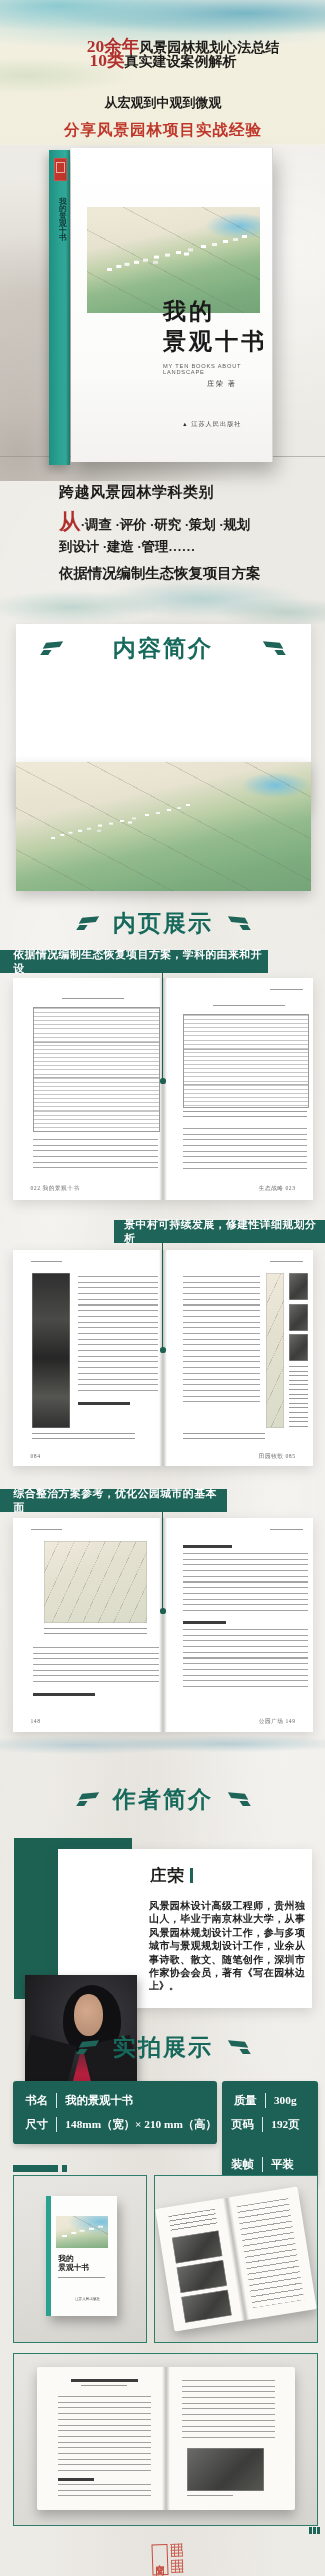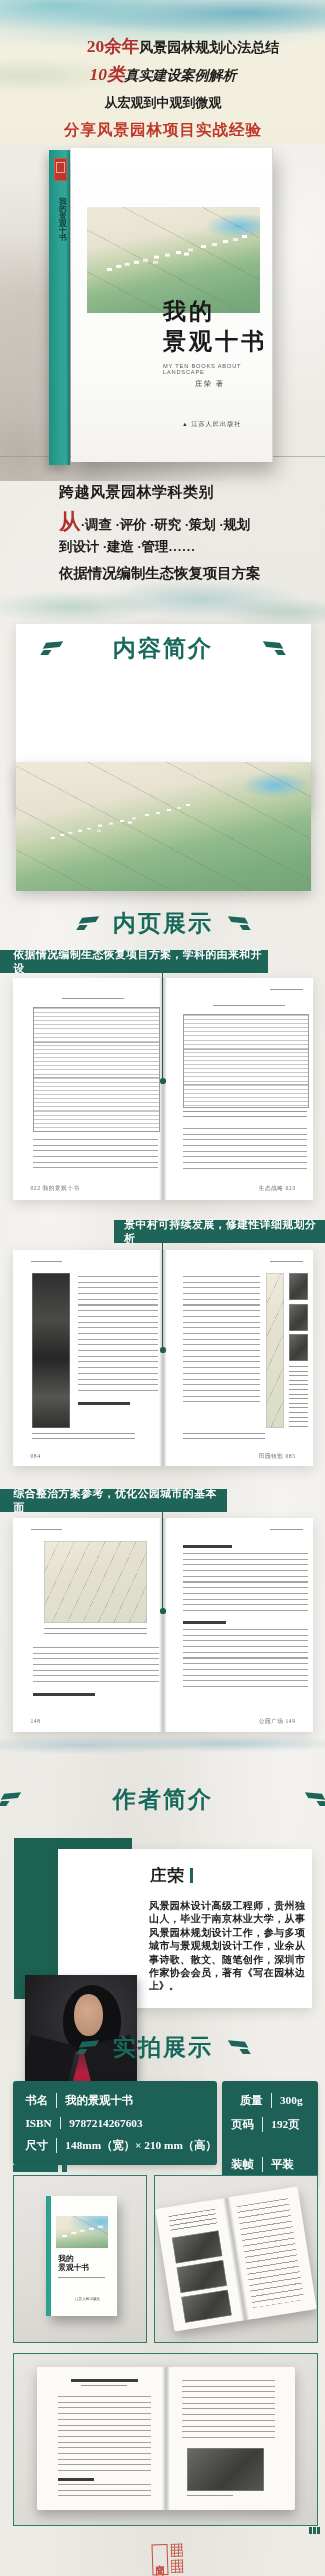--- a/index.html
+++ b/index.html
@@ -132,37 +132,37 @@
      repeating-linear-gradient(180deg,#c23b2c 0 1px, transparent 1px 3.1px),
      repeating-linear-gradient(90deg,#c23b2c 0 1px, transparent 1px 3.6px);opacity:.85;}
 </style>
 </head>
 <body>
 
 <div id="stage">
 
   <div class="abs hero"></div>
   <div class="abs heroline serif" style="top:34px;font-size:14px;margin-left:20px;"><span class="hero-em" style="font-size:17.5px;">20余年</span><span>风景园林规划心法总结</span></div>
-  <div class="abs heroline serif" style="top:62px;font-size:14px;font-style:italic;"><span class="hero-em" style="font-size:17.5px;">10类</span><span>真实建设案例解析</span></div>
+  <div class="abs heroline serif" style="top:48px;font-size:14px;"><span class="hero-em" style="font-size:17.5px;">10类</span><span>真实建设案例解析</span></div>
   <div class="abs heroline serif" style="top:94px;font-size:13px;">从宏观到中观到微观</div>
   <div class="abs heroline serif" style="top:120px;font-size:15.5px;color:#bf372a;letter-spacing:1px;">分享风景园林项目实战经验</div>
 
   <div class="abs bookbg"></div>
   <div class="abs hline"></div>
   <div class="abs spine"></div>
   <div class="abs spinetag">
       <i></i>
     </div>
   <div class="abs spinetxt serif">我的景观十书</div>
   <div class="abs cover">
     <div class="abs aerial" style="left:15.5px;top:59px;width:173px;height:106px;"></div>
     <div class="abs covertitle serif" style="left:92px;top:148px;font-size:23px;">我的</div>
     <div class="abs covertitle serif" style="left:92px;top:178px;font-size:23px;">景观十书</div>
     <div class="abs coversub sans" style="left:92px;top:215px;">MY TEN BOOKS ABOUT LANDSCAPE</div>
-    <div class="abs coverauthor serif" style="left:124px;top:231px;">庄荣  著</div>
+    <div class="abs coverauthor serif" style="left:136px;top:231px;">庄荣  著</div>
     <div class="abs coverpub serif" style="left:111px;top:272px;"><b>▲</b><span>江苏人民出版社</span></div>
   </div>
 
   <div class="abs tag1 serif" style="left:59px;top:483px;font-size:15px;letter-spacing:0.5px;">跨越风景园林学科类别</div>
   <div class="abs serif" style="left:59px;top:507px;font-size:13.4px;font-weight:bold;color:#1d1c1a;"><span class="tag-em" style="font-size:21.6px;">从</span><span>·调查 ·评价 ·研究 ·策划 ·规划</span></div>
   <div class="abs serif" style="left:59px;top:538px;font-size:13.4px;font-weight:bold;color:#1d1c1a;">到设计 ·建造 ·管理……</div>
   <div class="abs tag1 serif" style="left:59px;top:564px;font-size:14.4px;">依据情况编制生态恢复项目方案</div>
 
   <div class="abs wband1"></div>
 
@@ -245,21 +245,21 @@
     <div class="abs bar" style="left:170px;top:103px;width:43px;height:3.1px;"></div>
     <div class="abs tl2" style="left:170px;top:111px;width:125px;height:62px;"></div>
     <div class="abs pgfoot serif" style="left:17.5px;top:200px;">148</div>
     <div class="abs pgfoot serif" style="right:17.5px;top:200px;">公园广场  149</div>
   </div>
   <div class="abs vline" style="left:162px;top:1512px;height:98px;"></div>
   <div class="abs vdot" style="left:160px;top:1608px;"></div>
 
   <div class="abs wband2"></div>
 
-  <div class="abs sec-head" style="top:1784px;justify-content:space-between;">
+  <div class="abs sec-head" style="top:1784px;">
     <span class="deco">
         <i class="d1"></i>
         <i class="d2"></i>
       </span>
     <span class="sec-title sans">作者简介</span>
     <span class="deco mirror">
         <i class="d1"></i>
         <i class="d2"></i>
       </span>
   </div>
@@ -289,30 +289,26 @@
   </div>
 
   <div class="abs serif" style="left:149px;top:1899px;width:156px;font-size:10px;line-height:1.34;color:#222;font-weight:bold;text-align:justify;">风景园林设计高级工程师，贵州独山人，毕业于南京林业大学，从事风景园林规划设计工作，参与多项城市与景观规划设计工作，业余从事诗歌、散文、随笔创作，深圳市作家协会会员，著有《写在园林边上》。</div>
 
   <div class="abs speccard serif" style="left:13px;top:2081px;width:204px;box-sizing:border-box;">
     <div class="srow">
         <span class="slabel">书名</span>
         <span>我的景观十书</span>
       </div>
     <div class="srow">
-        <span class="slabel">ISBN</span>
-        <span>9787214267603</span>
-      </div>
-    <div class="srow">
         <span class="slabel">尺寸</span>
         <span>148mm（宽）× 210 mm（高）</span>
       </div>
   </div>
   <div class="abs speccard serif" style="left:222px;top:2081px;width:96px;box-sizing:border-box;">
-    <div class="srow" style="padding-left:18px;">
+    <div class="srow" style="padding-left:12px;">
         <span class="slabel">质量</span>
         <span>300g</span>
       </div>
     <div class="srow" style="padding-left:9.3px;">
         <span class="slabel">页码</span>
         <span>192页</span>
       </div>
     <div class="srow" style="padding-left:9.3px;margin-top:16px;">
         <span class="slabel">装帧</span>
         <span>平装</span>

